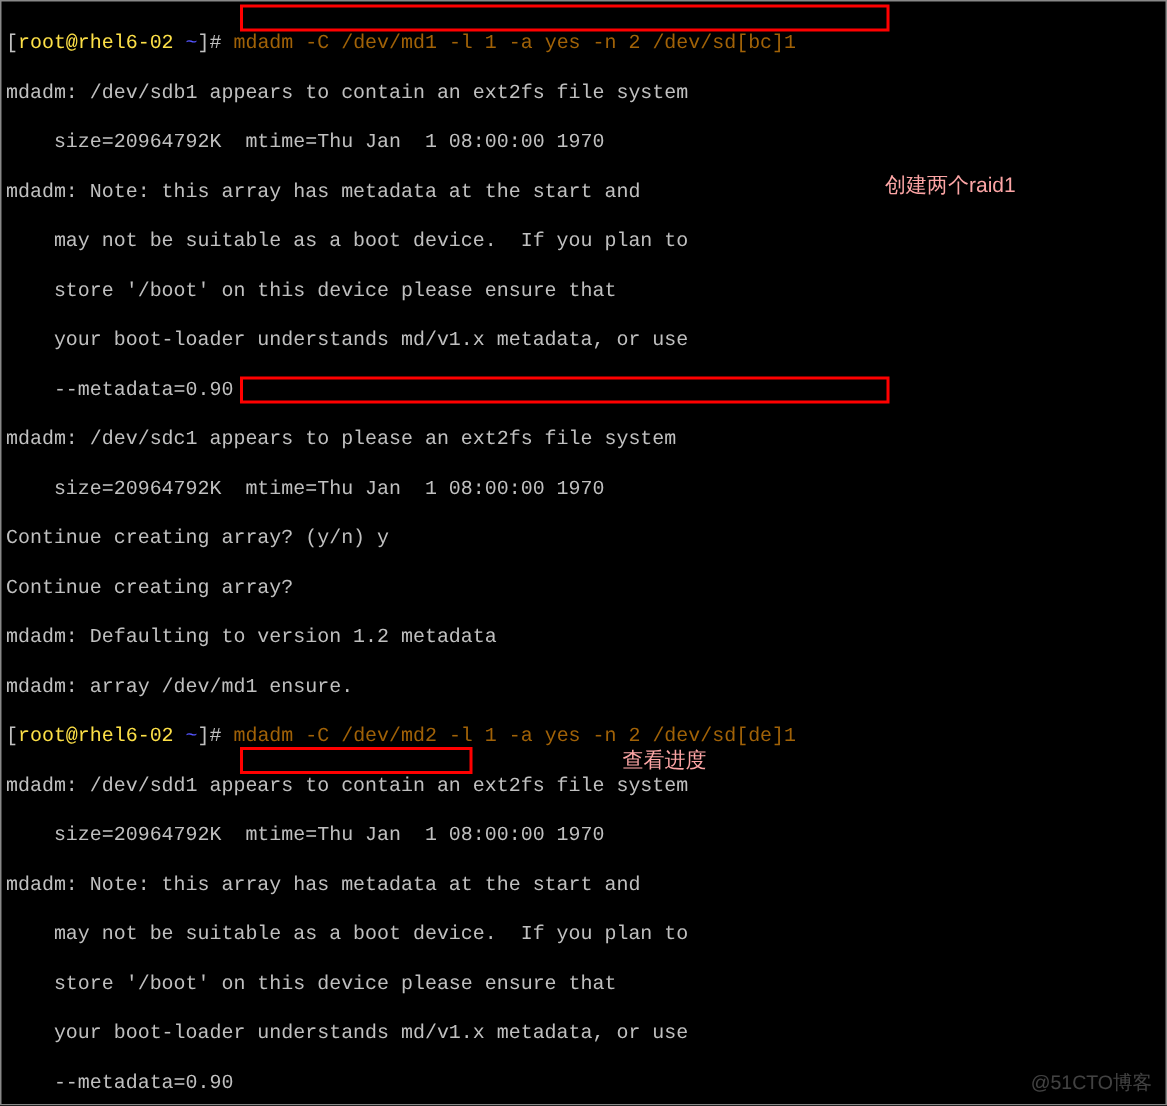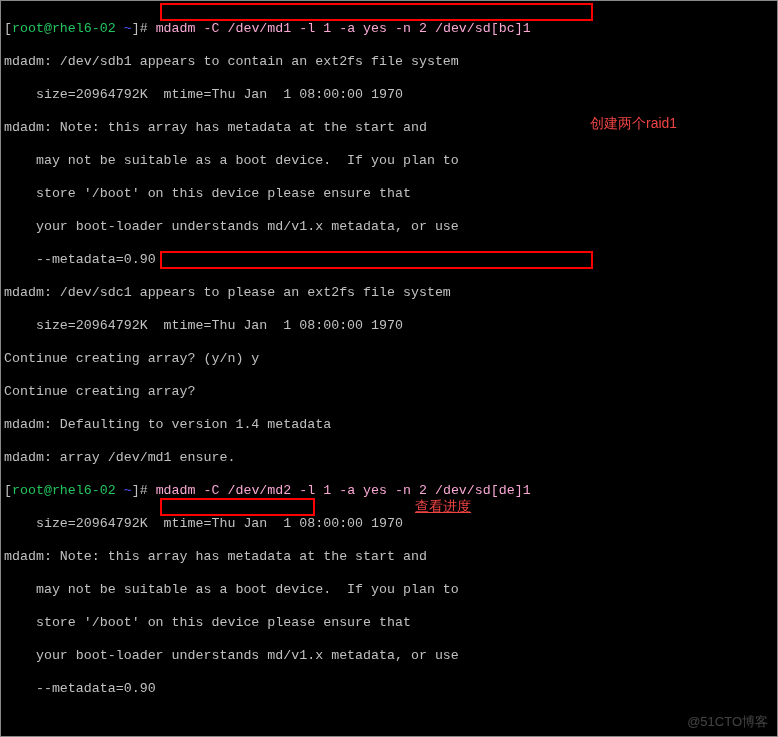--- a/index.html
+++ b/index.html
@@ -15,32 +15,32 @@
     font-family: "Courier New", Consolas, monospace;
     font-size: 13.3px;
     line-height: 16.5px;
     color: #c0c0c0;
     white-space: pre;
     padding: 4px 4px;
     letter-spacing: 0px;
     position: relative;
   }
   .line { display: block; }
-  .prompt-root { color: #22c55e; margin-top: 34px; }
+  .prompt-root { color: #fde047; margin-top: 34px; }
   .prompt-path { color: #5555ff; }
-  .dim { color: #f9a8d4; margin-top: 41px; }
+  .dim { color: #a16207; margin-top: 41px; }
   .redbox {
     position: absolute;
     border: 2px solid #ff0000;
     pointer-events: none;
     box-sizing: border-box;
   }
   .annotation {
     position: absolute;
-    color: #ef4444;
+    color: #fca5a5;
     font-family: "Microsoft YaHei", "SimSun", sans-serif;
     font-size: 14px;
     pointer-events: none;
   }
   .watermark {
     position: absolute;
     right: 10px;
     bottom: 6px;
     color: rgba(255,255,255,0.26);
     font-family: "Microsoft YaHei", sans-serif;
@@ -64,23 +64,24 @@
 <span class="line">    size=20964792K  mtime=Thu Jan  1 08:00:00 1970</span>
 <span class="line">mdadm: Note: this array has metadata at the start and</span>
 <span class="line">    may not be suitable as a boot device.  If you plan to</span>
 <span class="line">    store '/boot' on this device please ensure that</span>
 <span class="line">    your boot-loader understands md/v1.x metadata, or use</span>
 <span class="line">    --metadata=0.90</span>
 <span class="line">mdadm: /dev/sdc1 appears to please an ext2fs file system</span>
 <span class="line">    size=20964792K  mtime=Thu Jan  1 08:00:00 1970</span>
 <span class="line">Continue creating array? (y/n) y</span>
 <span class="line">Continue creating array?</span>
-<span class="line">mdadm: Defaulting to version 1.4 metadata</span>
+<span class="line">mdadm: Defaulting to version 1.2 metadata</span>
 <span class="line">mdadm: array /dev/md1 ensure.</span>
 <span class="line">[<span class="prompt-root">root@rhel6-02</span> <span class="prompt-path">~</span>]<span>#</span> <span class="dim">mdadm -C /dev/md2 -l 1 -a yes -n 2 /dev/sd[de]1</span></span>
+<span class="line">mdadm: /dev/sdd1 appears to contain an ext2fs file system</span>
 <span class="line">    size=20964792K  mtime=Thu Jan  1 08:00:00 1970</span>
 <span class="line">mdadm: Note: this array has metadata at the start and</span>
 <span class="line">    may not be suitable as a boot device.  If you plan to</span>
 <span class="line">    store '/boot' on this device please ensure that</span>
 <span class="line">    your boot-loader understands md/v1.x metadata, or use</span>
 <span class="line">    --metadata=0.90</span>
 
 
 
 
@@ -100,17 +101,17 @@
 <span class="line"></span>
 
 
 </div>
 
 <div class="redbox" style="left:160px; top:3px; width:433px; height:18px;"></div>
 <div class="redbox" style="left:160px; top:251px; width:433px; height:18px;"></div>
 <div class="redbox" style="left:160px; top:498px; width:155px; height:18px;"></div>
 
 <div class="annotation" style="left:590px; top:115px;">创建两个raid1</div>
-<div class="annotation" style="left:415px; top:498px;text-decoration:underline;">查看进度</div>
+<div class="annotation" style="left:415px; top:498px;">查看进度</div>
 
 <div class="watermark">@51CTO博客</div>
 
 <div class="outer-border"></div>
 
 </body></html>

